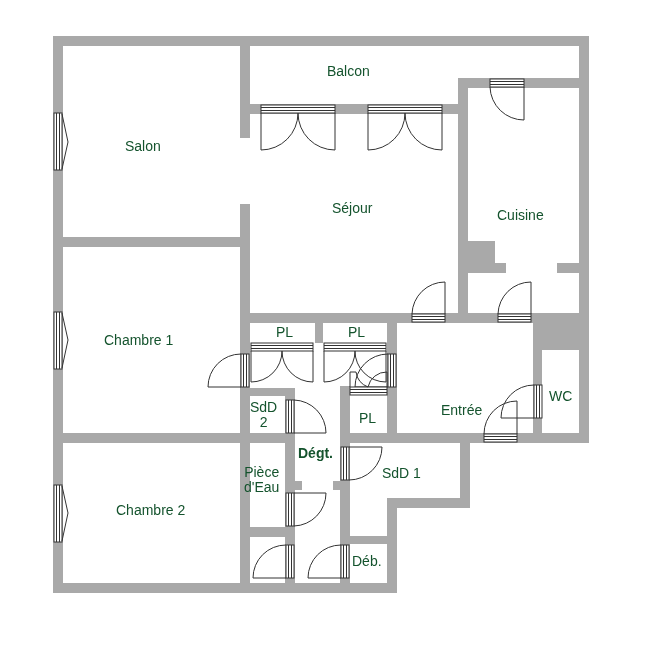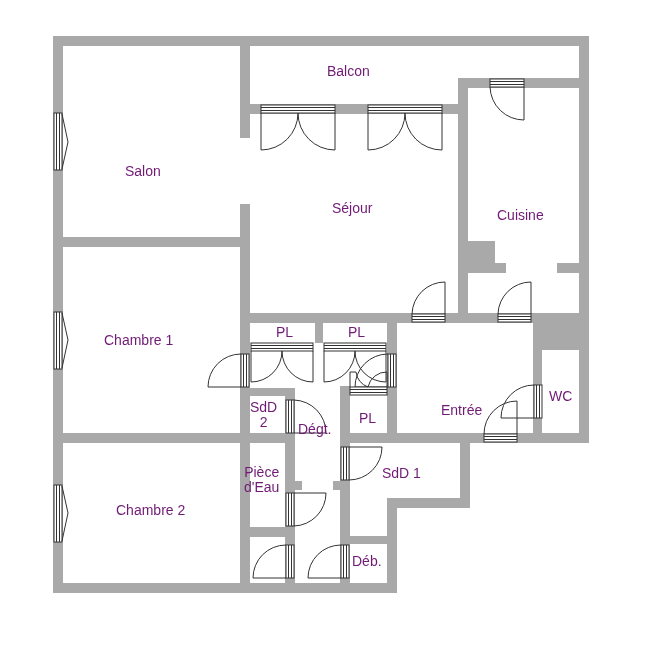--- a/index.html
+++ b/index.html
@@ -1,18 +1,18 @@
 <!DOCTYPE html>
 <html><head>
 <meta charset="utf-8">
 <style>
   html,body{margin:0;padding:0;background:#fff;}
   body{width:649px;height:651px;position:relative;overflow:hidden;font-family:"Liberation Sans",sans-serif;}
   #plan{position:absolute;left:0;top:0;width:649px;height:651px;}
-  .lbl{position:absolute;font-size:14px;color:#701a75;white-space:nowrap;line-height:15px;}
+  .lbl{position:absolute;font-size:14px;color:#14532d;white-space:nowrap;line-height:15px;}
   .lbl.c{text-align:center;}
 </style>
 </head>
 <body>
 
 <div id="plan">
   <svg width="649" height="651" viewBox="0 0 649 651" xmlns="http://www.w3.org/2000/svg">
     <g fill="#a9a9a9">
 
       <rect x="53" y="36" width="536" height="10"></rect>
@@ -196,31 +196,31 @@
 
       <g>
         <rect x="534" y="385" width="8" height="33"></rect>
         <line x1="536.5" y1="385" x2="536.5" y2="418"></line>
           <line x1="539.5" y1="385" x2="539.5" y2="418"></line>
         <path d="M534,385 A33,33 0 0 0 501,418 H534" fill="none"></path>
       </g>
     </g>
   </svg>
 
-  <div class="lbl" style="left:125px;top:139px;margin-top:25px;">Salon</div>
+  <div class="lbl" style="left:125px;top:139px;">Salon</div>
   <div class="lbl" style="left:327px;top:64px;">Balcon</div>
   <div class="lbl" style="left:332px;top:201px;">Séjour</div>
   <div class="lbl" style="left:497px;top:180px;margin-top:28px;">Cuisine</div>
   <div class="lbl" style="left:104px;top:333px;">Chambre 1</div>
   <div class="lbl" style="left:276px;top:325px;">PL</div>
   <div class="lbl" style="left:348px;top:325px;">PL</div>
   <div class="lbl" style="left:441px;top:371px;margin-top:32px;">Entrée</div>
   <div class="lbl" style="left:549px;top:389px;">WC</div>
   <div class="lbl c" style="left:250px;top:400px;white-space:pre;">SdD
 2</div>
   <div class="lbl" style="left:359px;top:411px;">PL</div>
-  <div class="lbl" style="left:298px;top:422px;">Dégt.</div>
+  <div class="lbl" style="left:298px;top:446px;font-weight:bold;">Dégt.</div>
   <div class="lbl" style="left:382px;top:466px;">SdD 1</div>
   <div class="lbl c" style="left:244px;top:465px;white-space:pre;">Pièce
 d'Eau</div>
   <div class="lbl" style="left:116px;top:503px;">Chambre 2</div>
   <div class="lbl" style="left:352px;top:554px;">Déb.</div>
 </div>
 
 </body></html>

